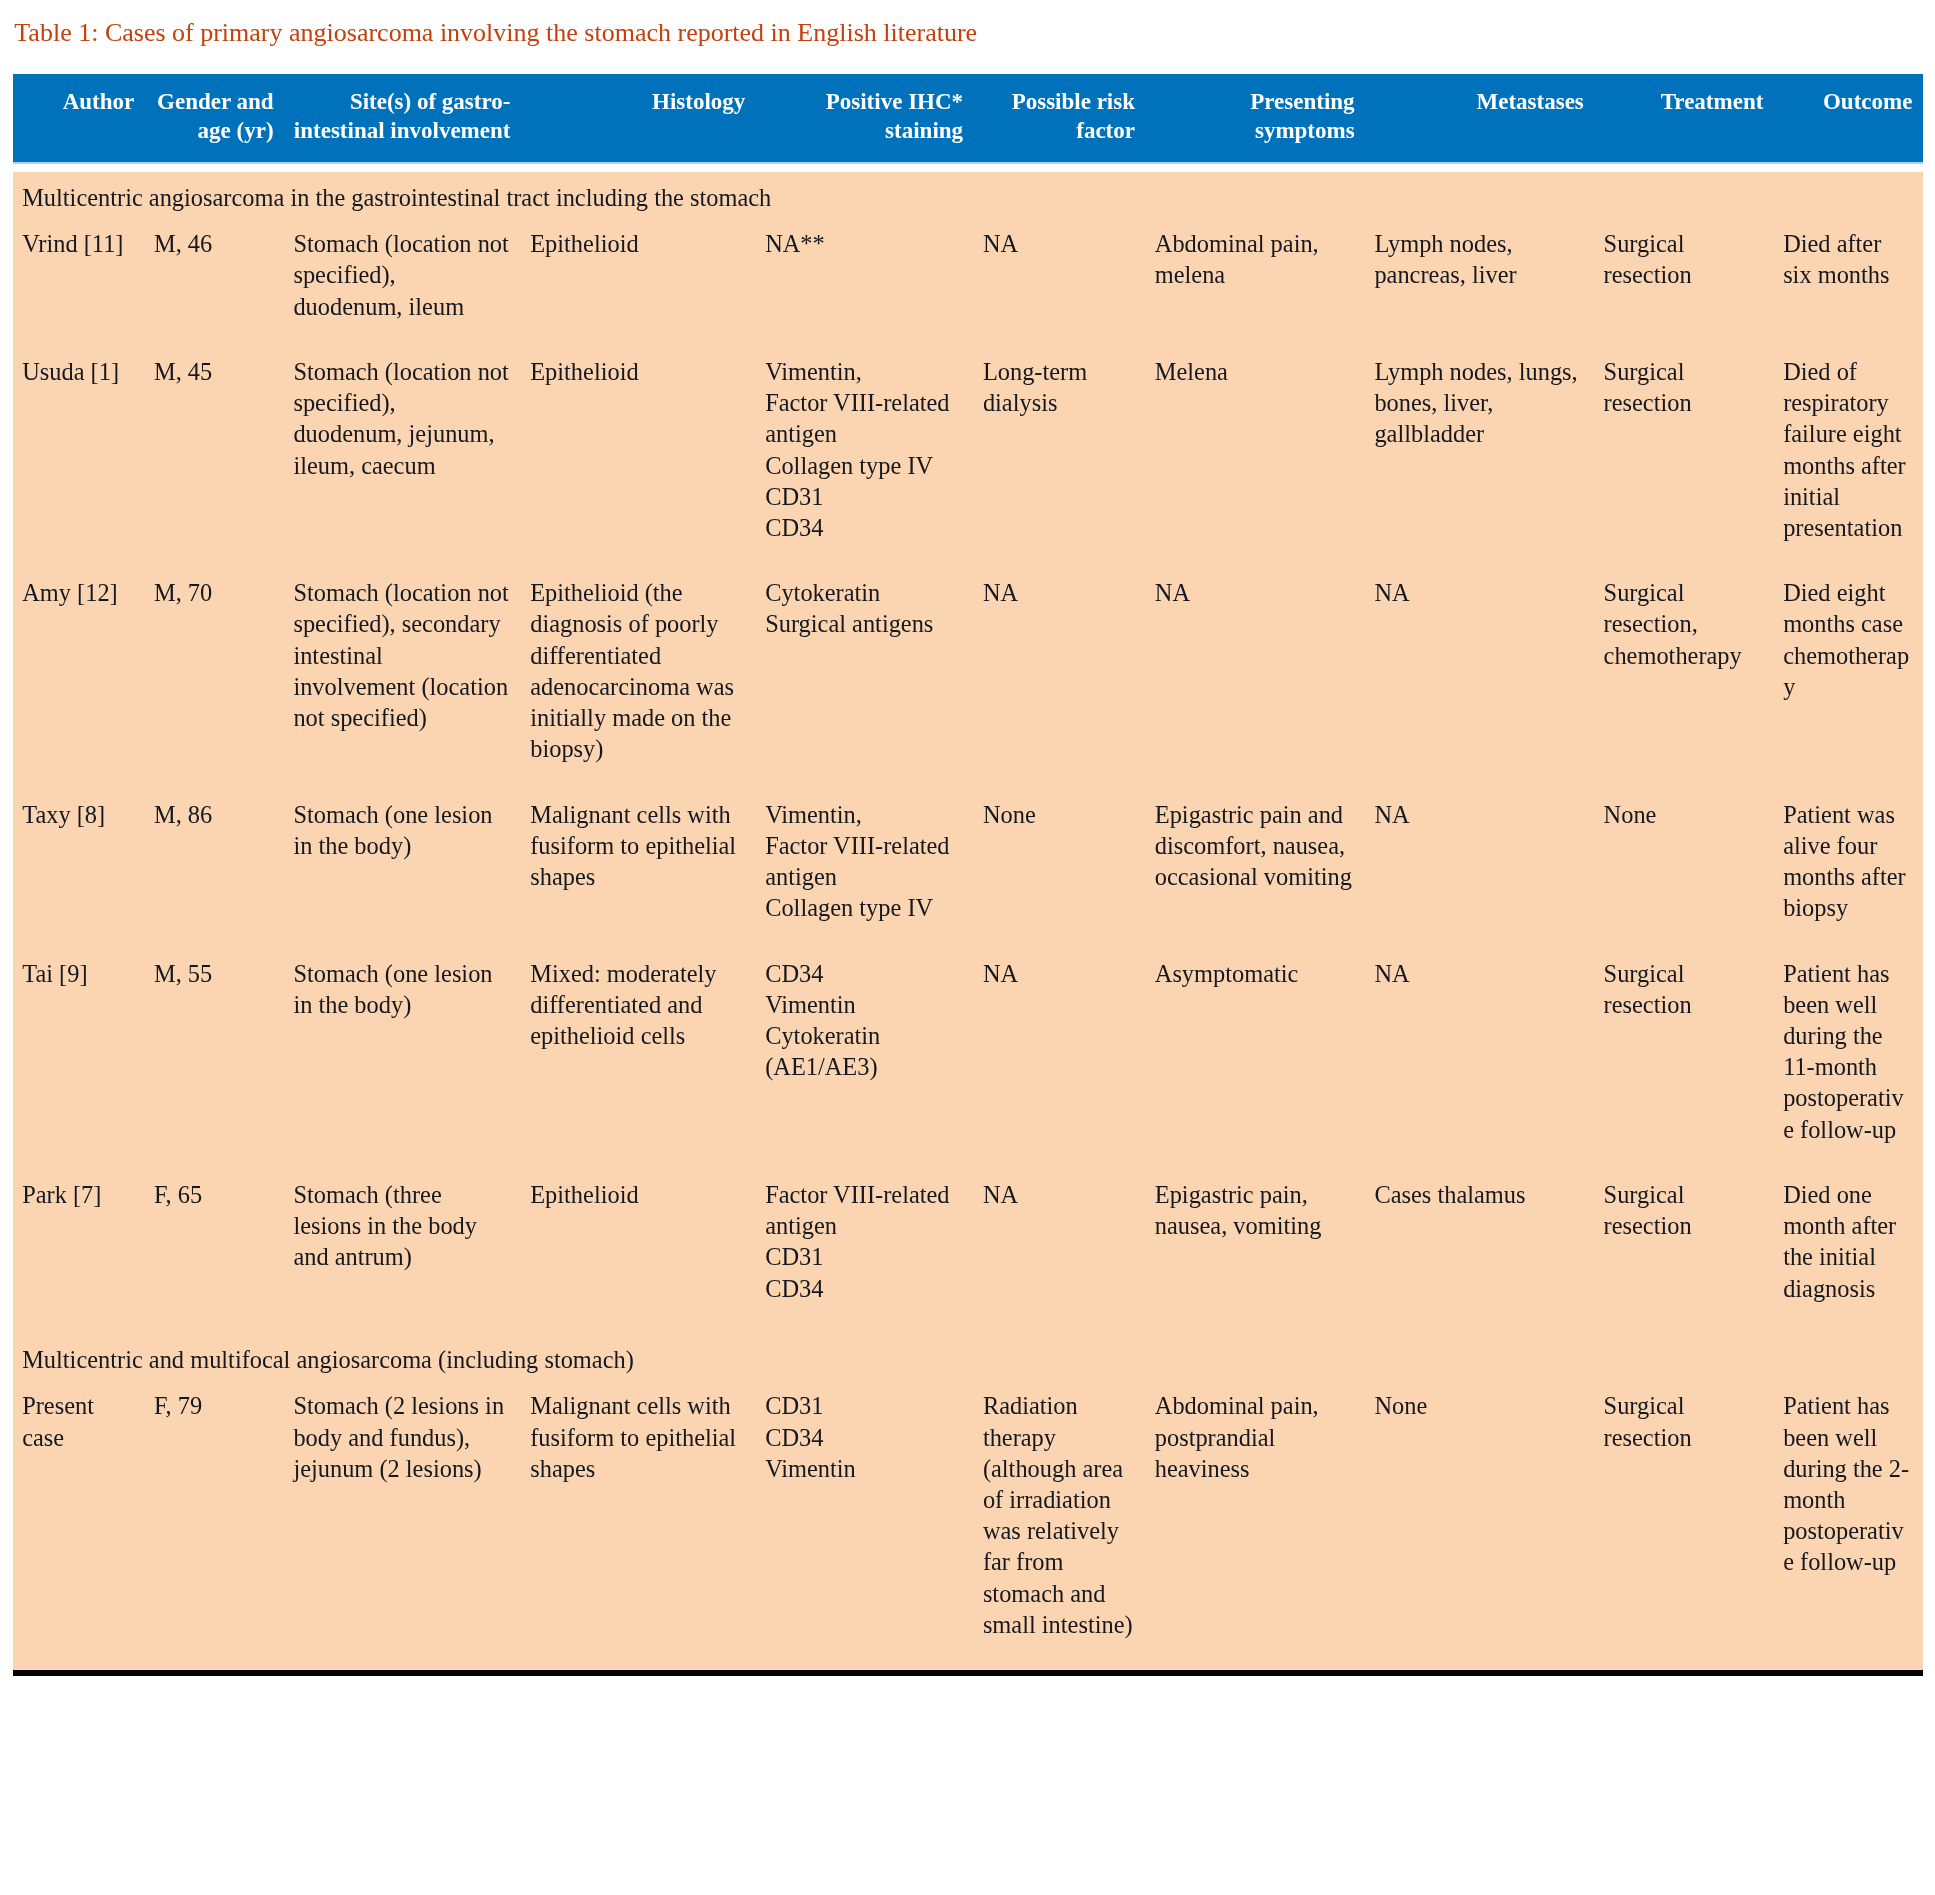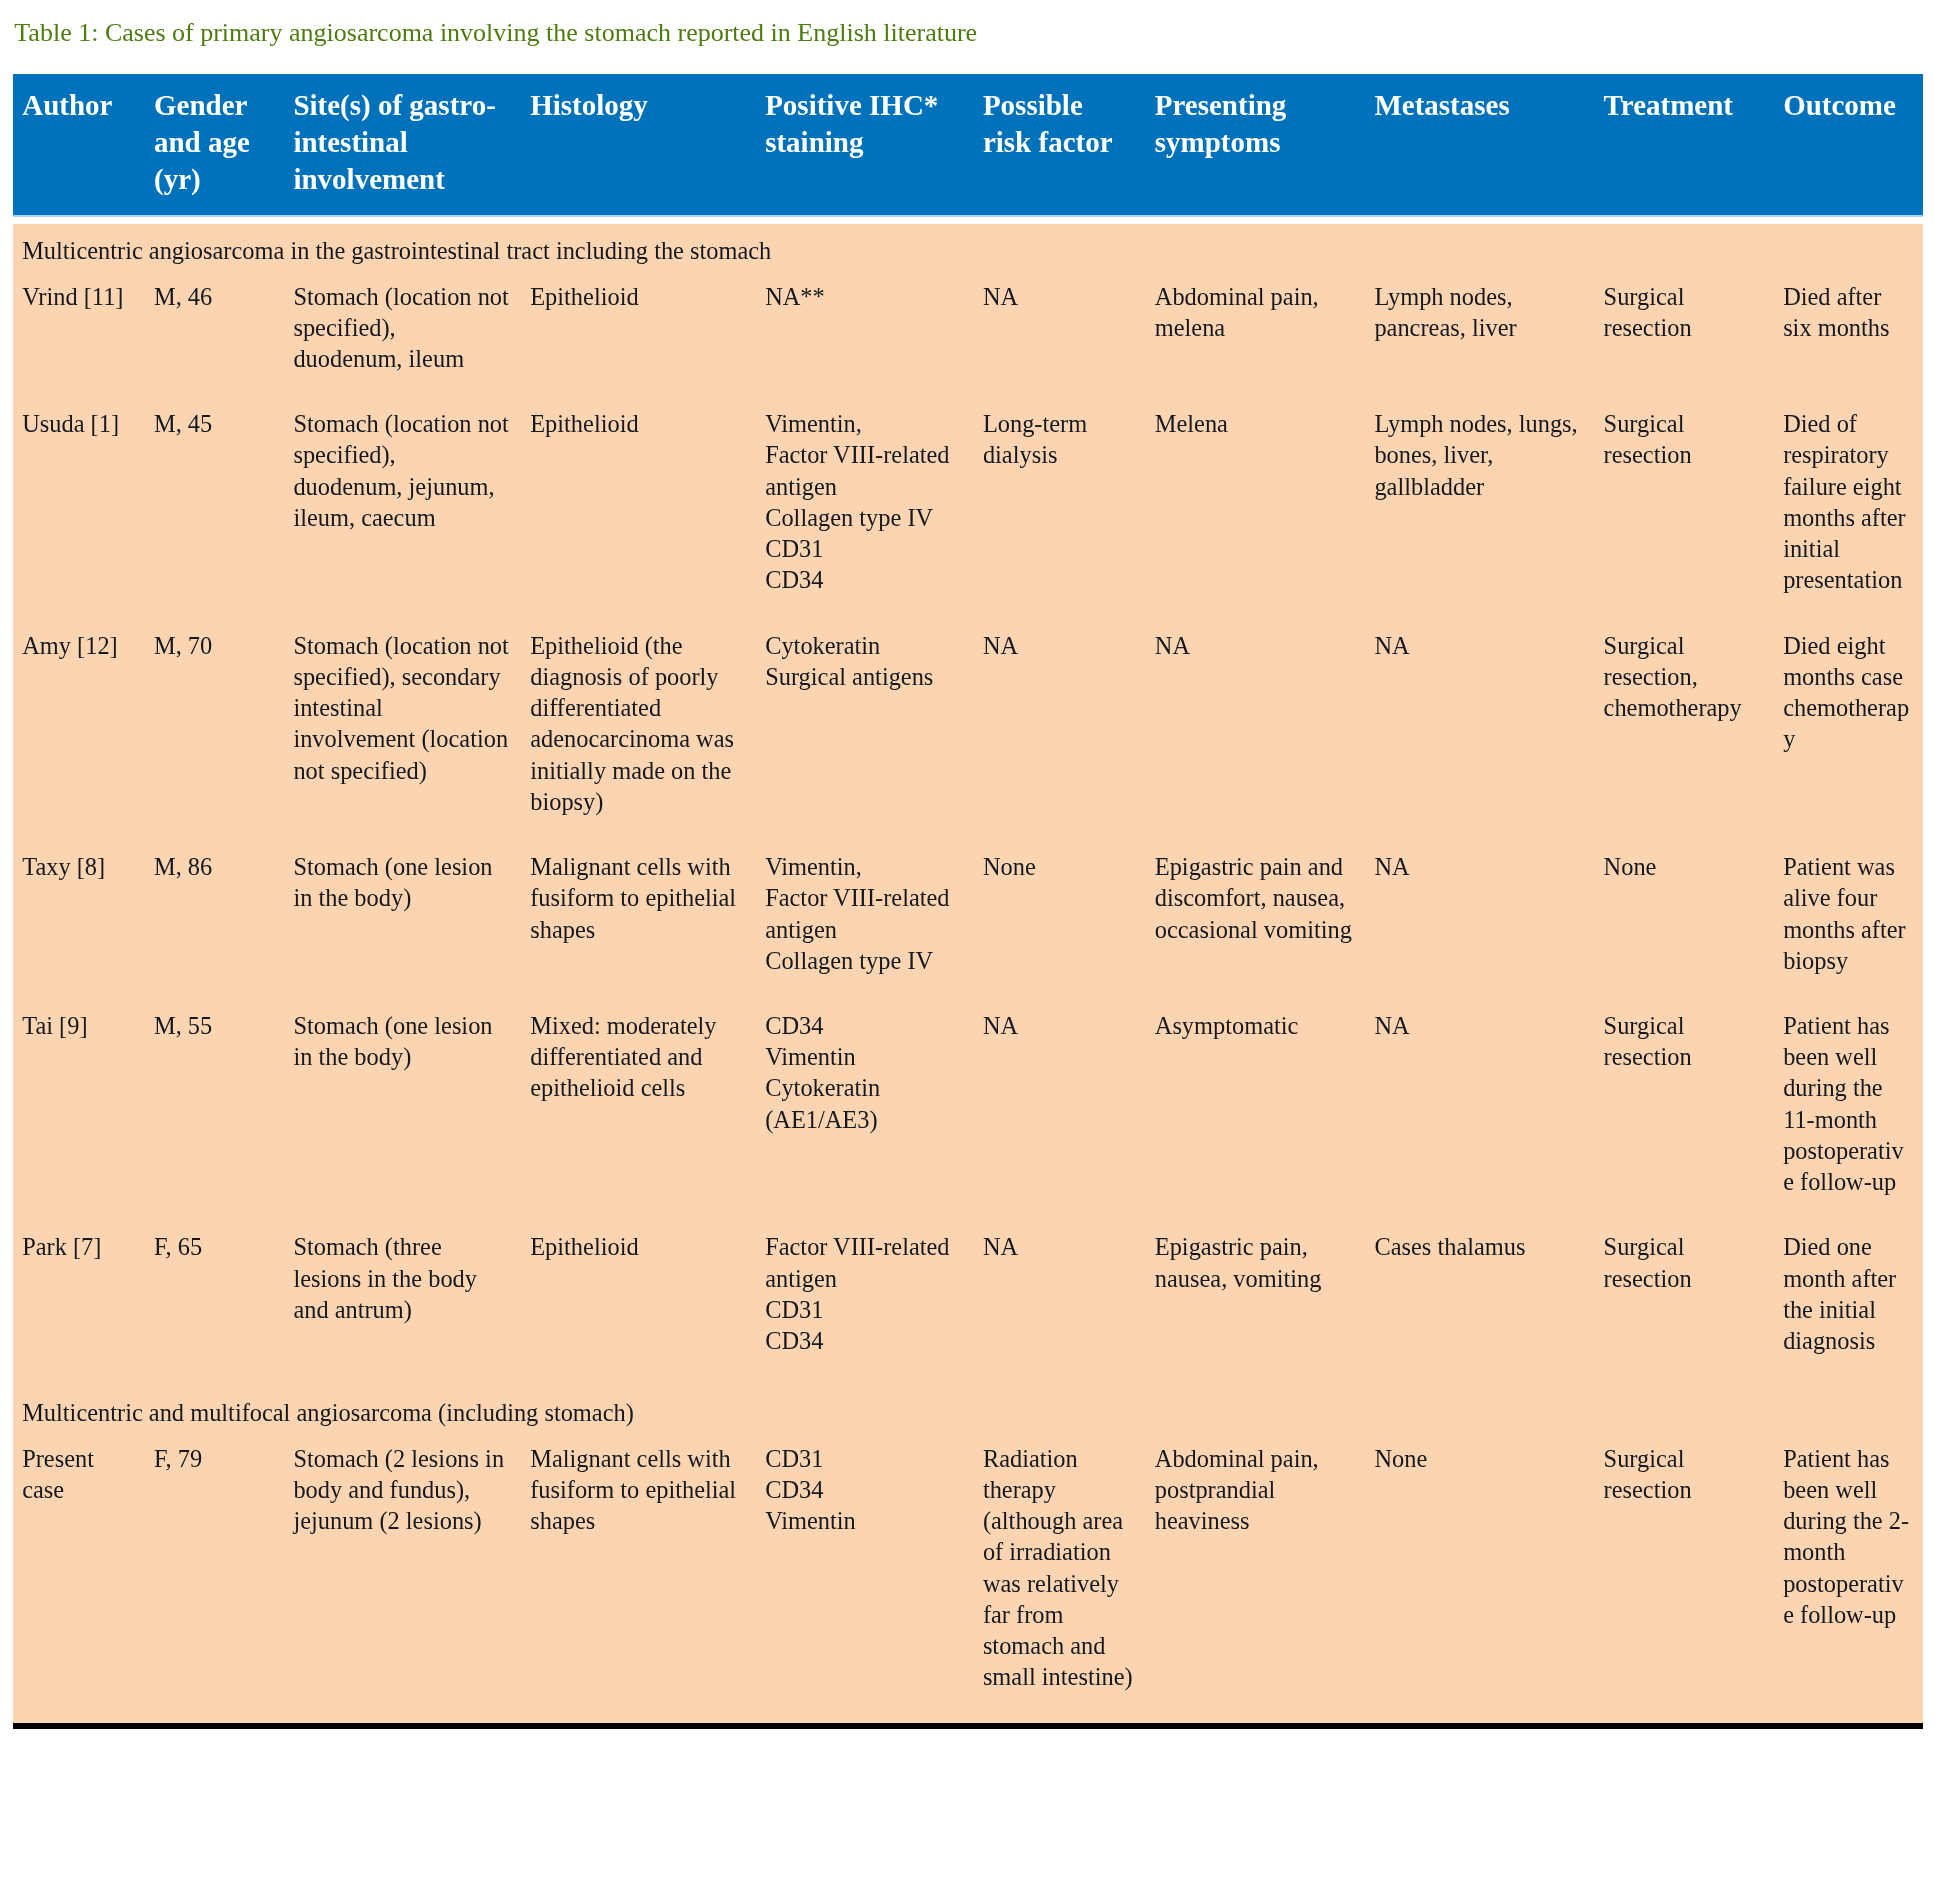--- a/index.html
+++ b/index.html
@@ -10,35 +10,35 @@
   }
   .page {
     width: 1936px;
     box-sizing: border-box;
     padding: 17px 13px 40px 13px;
     background: #ffffff;
   }
   .caption {
     font-size: 26px;
     line-height: 1.25;
-    color: #4d7c0f;
+    color: #c2410c;
     margin: 0 0 24px 1.3px;
   }
   table.cases {
     width: 100%;
     border-collapse: collapse;
     table-layout: fixed;
   }
   thead th {
     background: #0072BC;
     color: #ffffff;
     font-weight: bold;
-    text-align: left;
+    text-align: right;
     vertical-align: top;
-    font-size: 29px;
+    font-size: 23px;
     line-height: 1.28;
     padding: 13px 10.6px 17px 9.2px;
     border-bottom: 1.3px solid #ffffff;
   }
   tr.sep td {
     background: #ffffff;
     border-top: 2px solid #a9d2ef;
     height: 7.3px;
     padding: 0;
   }

